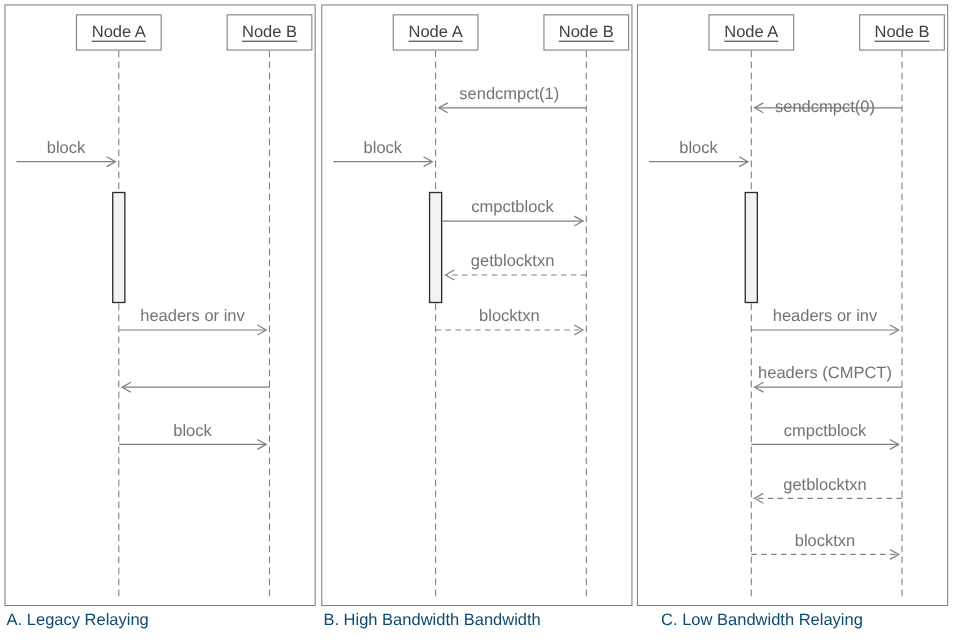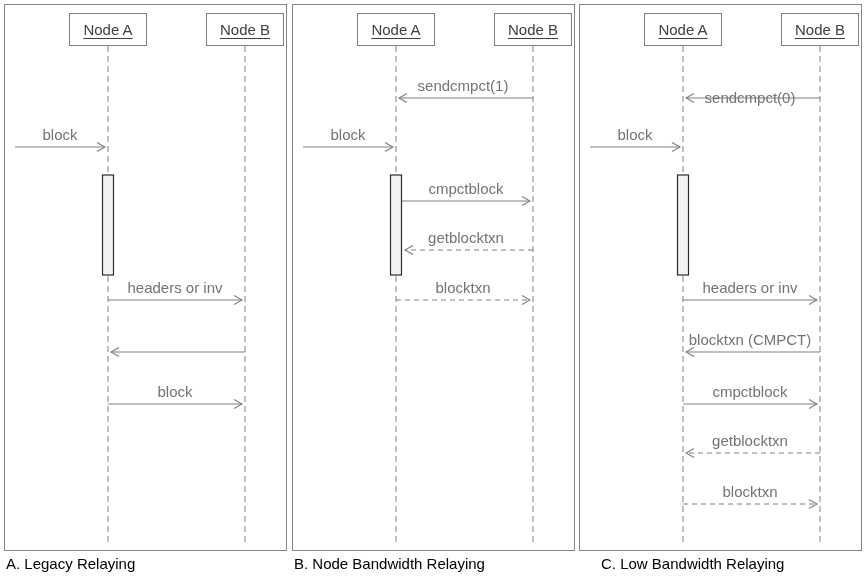--- a/index.html
+++ b/index.html
@@ -19,21 +19,21 @@
   }
   .node-label {
     font-size:15px; color:#404040; text-decoration:underline;
     text-underline-offset:3px;
   }
   .msg {
     position:absolute; height:18px; line-height:18px; font-size:15px;
     color:#737373; text-align:center; white-space:nowrap; z-index:3;
   }
   .caption {
-    position:absolute; top:555px; font-size:15px; color:#000000;
+    position:absolute; top:555px; font-size:15px; color:#0c4a6e;
     white-space:nowrap;
   }
 </style>
 </head>
 <body>
 
 <div class="stage">
 
   <div class="panel" style="left:4px;">
     <div class="node-box" style="left:64px;">
@@ -82,21 +82,21 @@
       <line x1="240" y1="245" x2="112" y2="245" stroke="#808080" stroke-width="1.1" stroke-dasharray="5 4" marker-end="url(#ah)"></line>
       <line x1="103" y1="295" x2="237" y2="295" stroke="#808080" stroke-width="1.1" stroke-dasharray="5 4" marker-end="url(#ah)"></line>
     </svg>
 
     <div class="msg" style="left:103px; top:72px;  width:134px;">sendcmpct(1)</div>
     <div class="msg" style="left:10px;  top:121px; width:90px;">block</div>
     <div class="msg" style="left:106px; top:175px; width:134px;">cmpctblock</div>
     <div class="msg" style="left:106px; top:224px; width:134px;">getblocktxn</div>
     <div class="msg" style="left:103px; top:274px; width:134px;">blocktxn</div>
   </div>
-  <div class="caption" style="left:294px;">B. Node Bandwidth Relaying</div>
+  <div class="caption" style="left:294px;">B. High Bandwidth Bandwidth</div>
 
   <div class="panel" style="left:579px;">
     <div class="node-box" style="left:64px;">
       <span class="node-label">Node A</span>
     </div>
     <div class="node-box" style="left:201px;">
       <span class="node-label">Node B</span>
     </div>
 
     <svg width="280" height="544">
@@ -108,20 +108,20 @@
       <line x1="103" y1="295" x2="237" y2="295" stroke="#808080" stroke-width="1.1" marker-end="url(#ah)"></line>
       <line x1="240" y1="347" x2="106" y2="347" stroke="#808080" stroke-width="1.1" marker-end="url(#ah)"></line>
       <line x1="103" y1="399" x2="237" y2="399" stroke="#808080" stroke-width="1.1" marker-end="url(#ah)"></line>
       <line x1="240" y1="448" x2="106" y2="448" stroke="#808080" stroke-width="1.1" stroke-dasharray="5 4" marker-end="url(#ah)"></line>
       <line x1="103" y1="499" x2="237" y2="499" stroke="#808080" stroke-width="1.1" stroke-dasharray="5 4" marker-end="url(#ah)"></line>
     </svg>
 
     <div class="msg" style="left:103px; top:84px;  width:134px;">sendcmpct(0)</div>
     <div class="msg" style="left:10px;  top:121px; width:90px;">block</div>
     <div class="msg" style="left:103px; top:274px; width:134px;">headers or inv</div>
-    <div class="msg" style="left:103px; top:326px; width:134px;">blocktxn (CMPCT)</div>
+    <div class="msg" style="left:103px; top:326px; width:134px;">headers (CMPCT)</div>
     <div class="msg" style="left:103px; top:378px; width:134px;">cmpctblock</div>
     <div class="msg" style="left:103px; top:427px; width:134px;">getblocktxn</div>
     <div class="msg" style="left:103px; top:478px; width:134px;">blocktxn</div>
   </div>
   <div class="caption" style="left:581px;margin-left:20px;">C. Low Bandwidth Relaying</div>
 
 </div>
 
 </body></html>

